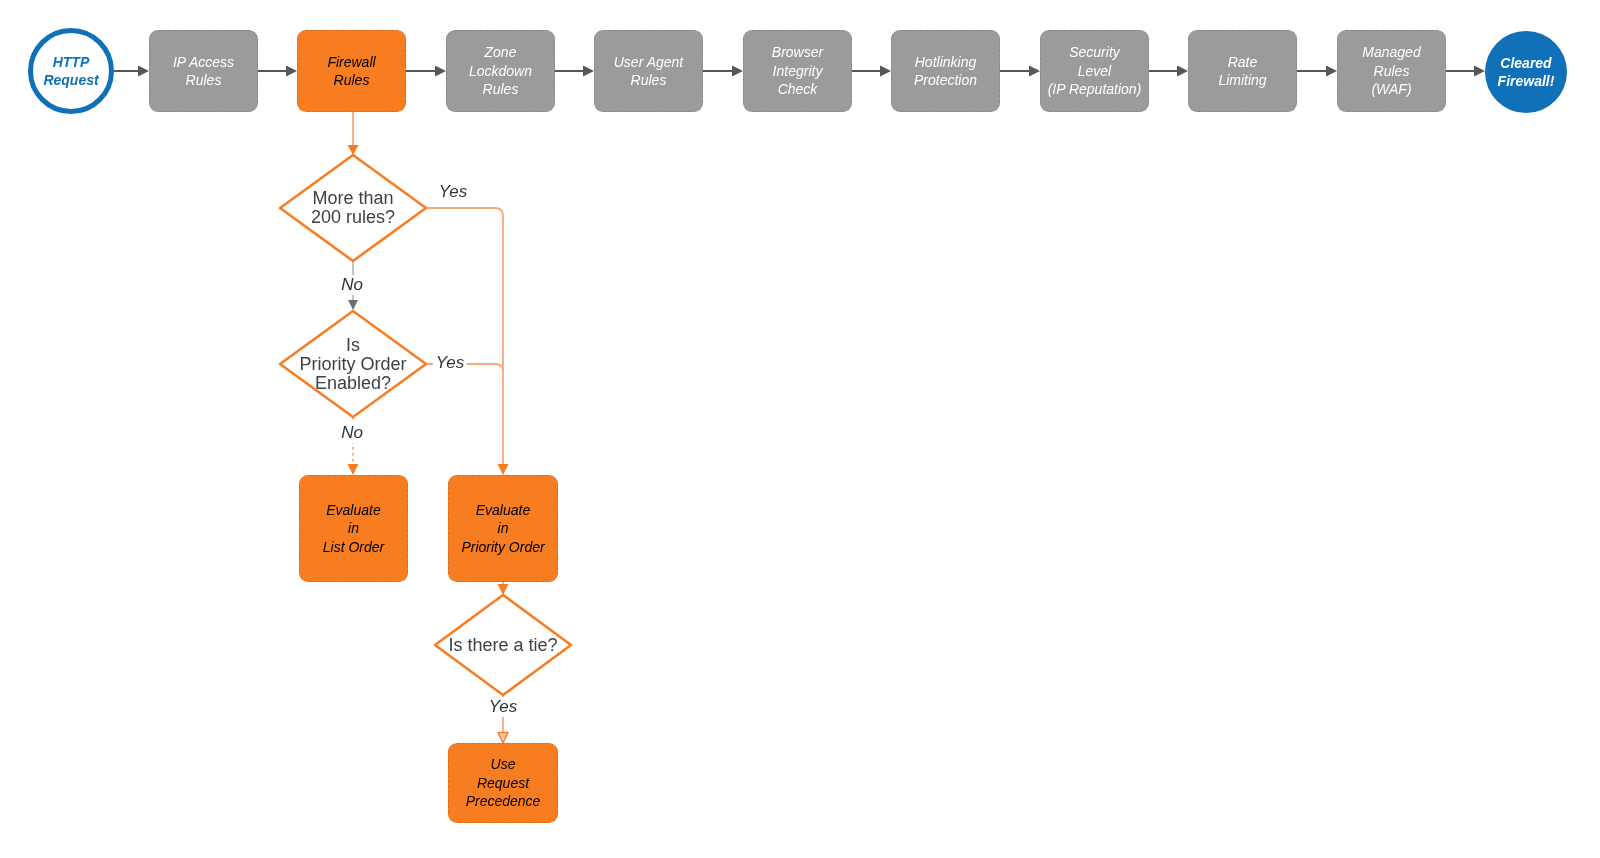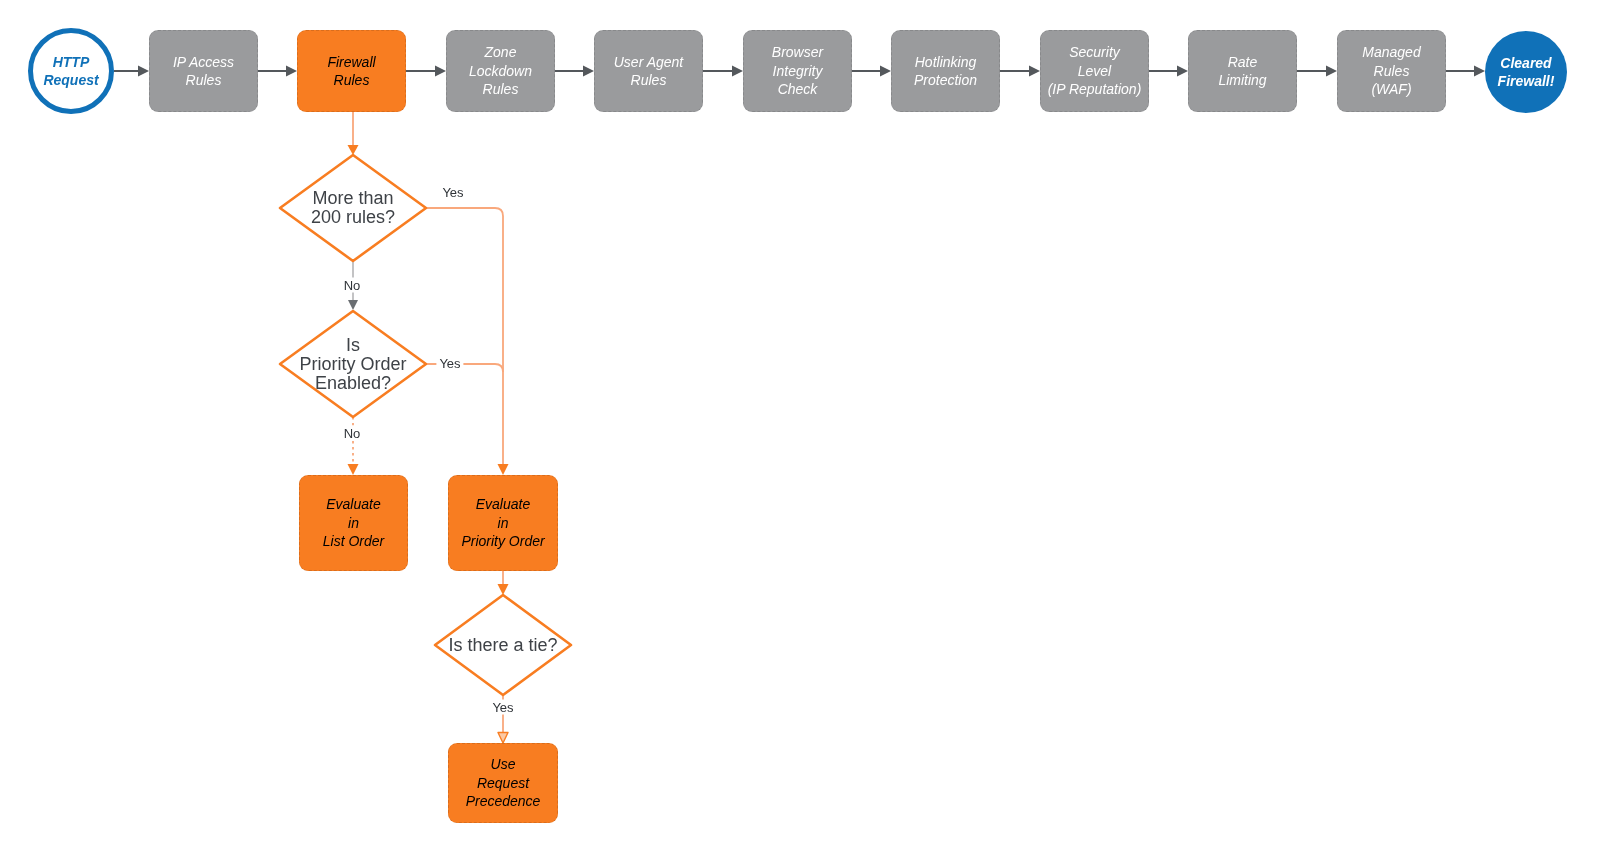--- a/index.html
+++ b/index.html
@@ -37,39 +37,39 @@
   }
   .stage{
     width:109px;height:82px;top:30px;border-radius:9px;
     background:var(--node-gray);border:1px dashed var(--node-gray-border);
     color:#fff;font-style:italic;font-size:14px;line-height:18.5px;
   }
   .stage.highlight,.action-box{
     background:var(--accent-orange);border:1px dashed rgba(0,0,0,0.12);
     color:#000000;font-style:italic;font-size:14px;line-height:18.5px;border-radius:9px;
   }
-  .action-box{width:109px;height:96px;}
+  .action-box{width:109px;height:107px;}
   .circle-start{
     left:28px;top:28px;width:86px;height:86px;border-radius:50%;
     background:#fff;border:5px solid var(--accent-blue);
     color:var(--accent-blue);font-weight:bold;font-style:italic;
     font-size:14px;line-height:18px;
   }
   .circle-end{
     left:1485px;top:31px;width:82px;height:82px;border-radius:50%;
     background:var(--accent-blue);color:#fff;font-weight:bold;font-style:italic;
     font-size:14px;line-height:18px;
   }
   .diamond-label{
     position:absolute;text-align:center;color:var(--diamond-text);
     font-size:18px;line-height:19px;white-space:pre-line;
   }
   .edge-label{
     position:absolute;transform:translate(-50%,-50%);
-    font-size:13px;color:var(--edge-label-text);
+    font-style:italic;font-size:17px;color:var(--edge-label-text);
     background:var(--canvas-bg);padding:0 3px;white-space:nowrap;
   }
 </style>
 </head>
 <body>
 
 <div id="canvas">
 
   <svg id="wires">
 

